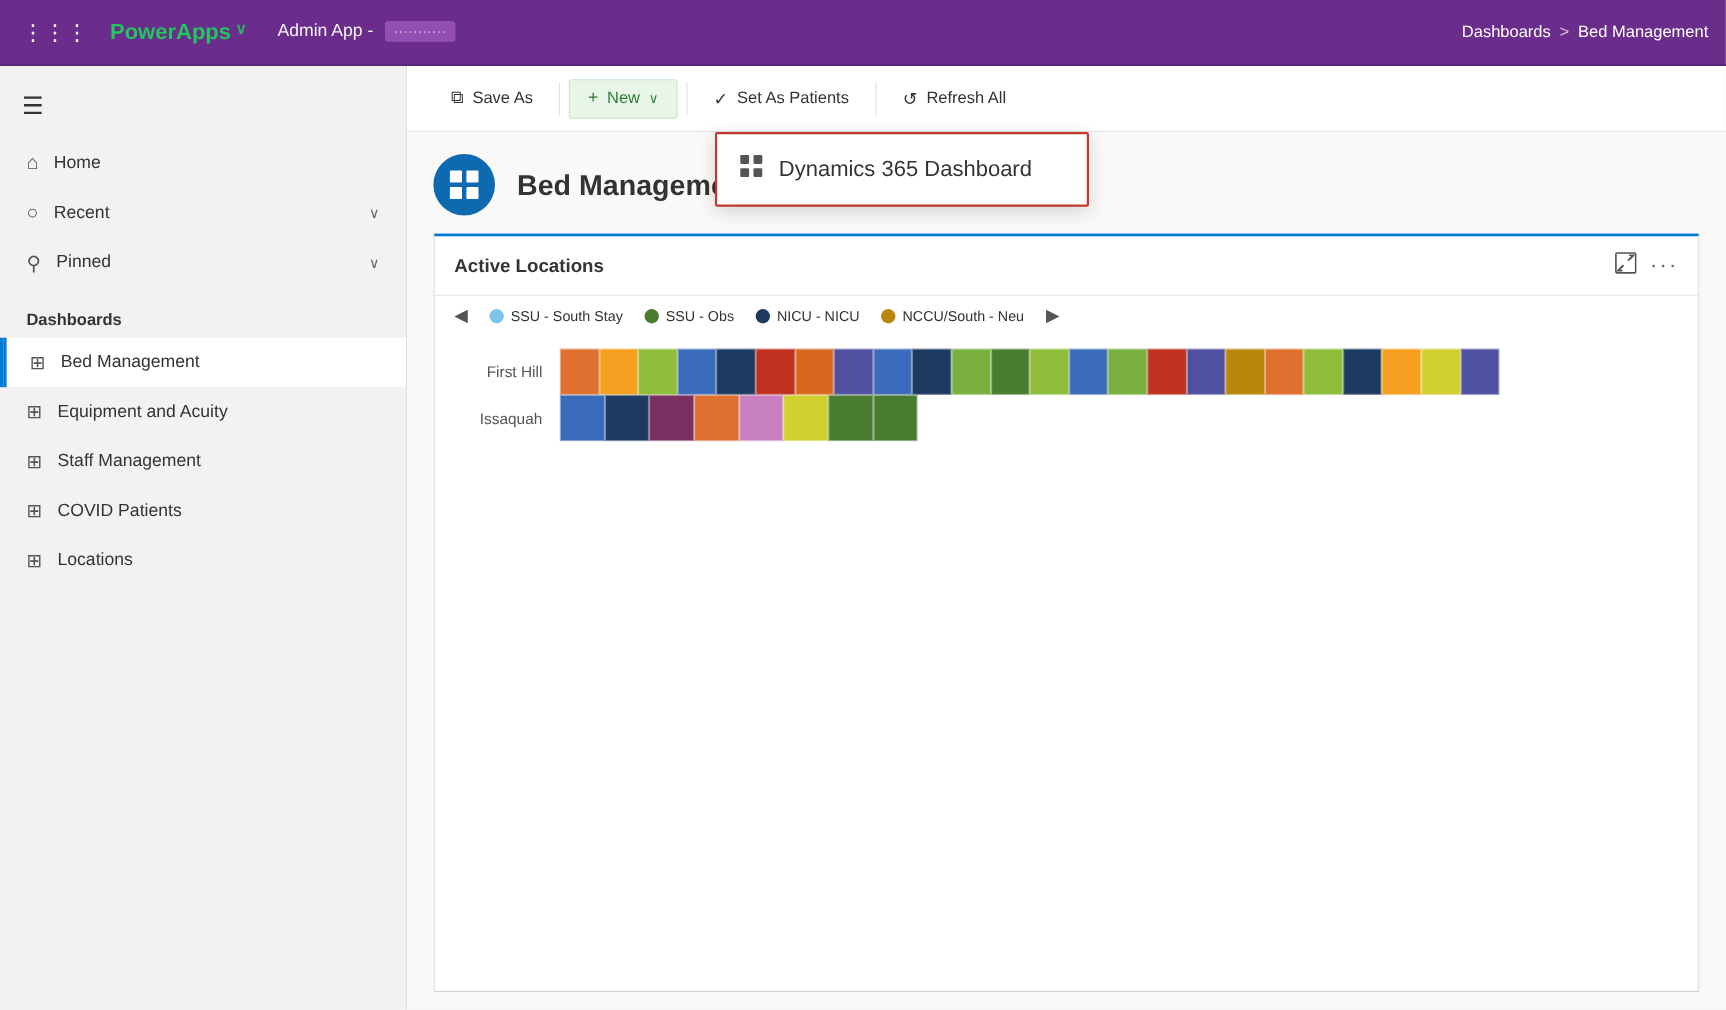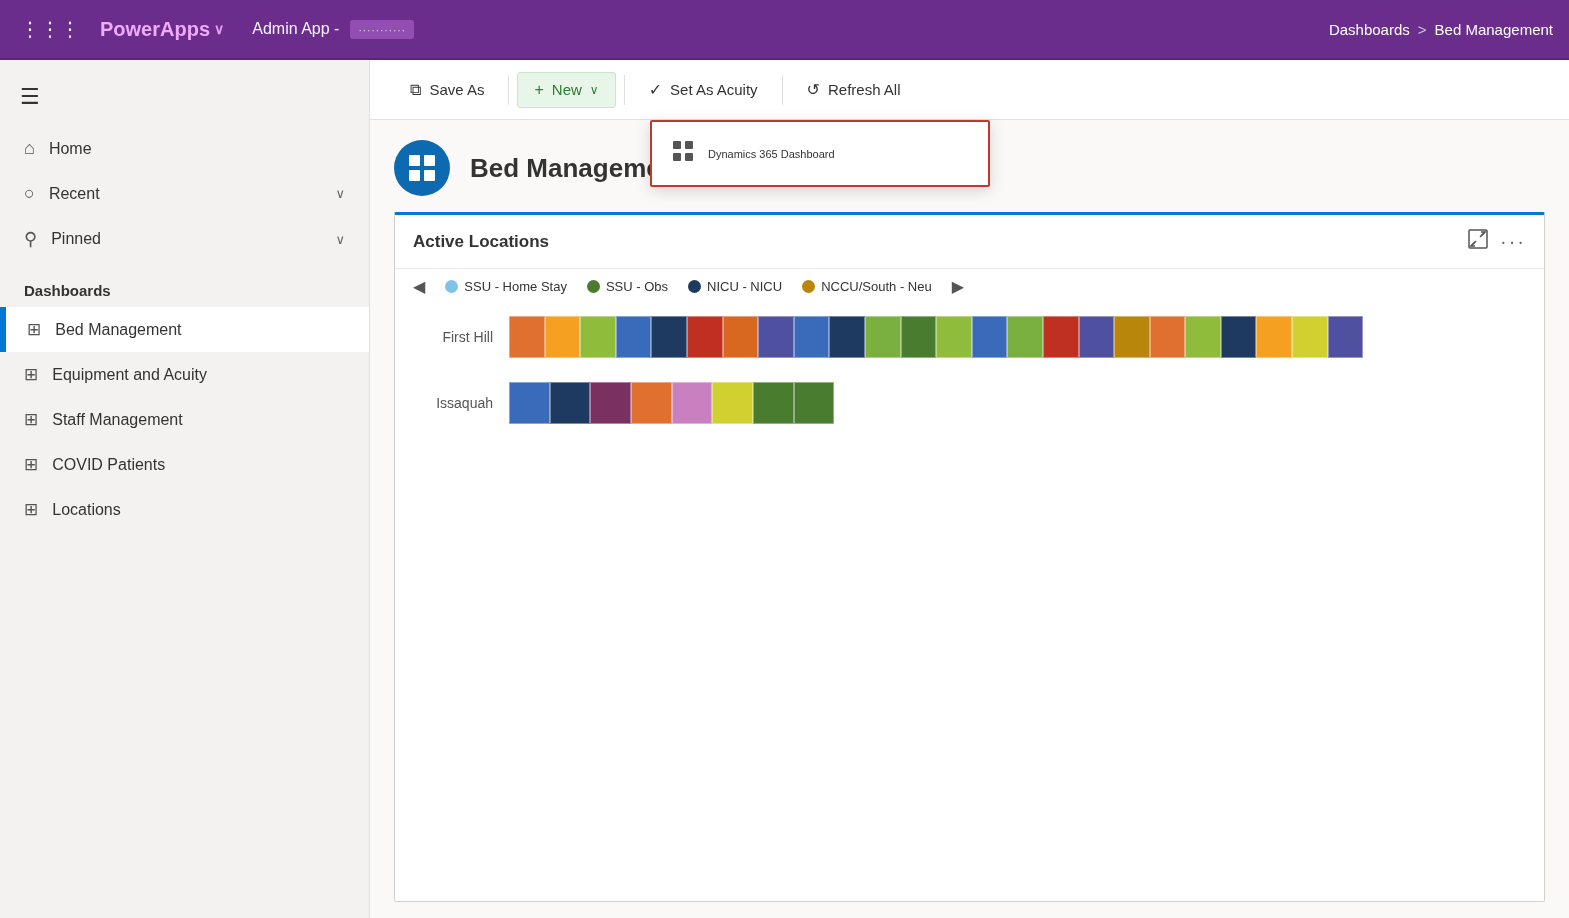--- a/index.html
+++ b/index.html
@@ -16,25 +16,24 @@
       border-bottom: 2px solid #5a2678;
     }
     .nav-grid-icon {
       color: white;
       font-size: 20px;
       cursor: pointer;
       padding: 4px;
       margin-right: 4px;
     }
     .nav-logo {
-      color: #f0abfc;
+      color: #22c55e;
       font-size: 20px;
       font-weight: 700;
       display: flex;
-      align-items: center;
       gap: 4px;
     }
     .nav-logo .chevron {
       font-size: 14px;
       opacity: 0.9;
     }
     .nav-app-name {
       color: white;
       font-size: 16px;
       margin-left: 16px;
@@ -168,21 +167,21 @@
       box-shadow: 0 4px 16px rgba(0,0,0,0.15);
       min-width: 340px;
       z-index: 100;
       border-radius: 2px;
     }
     .dropdown-item {
       display: flex;
       align-items: center;
       gap: 14px;
       padding: 18px 20px;
-      font-size: 11px;
+      font-size: 20px;
       color: #333;
       cursor: pointer;
     }
     .dropdown-item .d-icon { font-size: 20px; color: #555; }
 
     
     .dashboard-header {
       display: flex;
       align-items: center;
       gap: 20px;
@@ -266,21 +265,20 @@
       font-size: 16px;
       cursor: pointer;
     }
     .chart-area {
       padding: 8px 18px;
       position: relative;
     }
     .chart-row {
       display: flex;
       align-items: center;
-      margin-bottom: 24px;
       gap: 16px;
     }
     .chart-row-label {
       width: 80px;
       text-align: right;
       font-size: 14px;
       color: #555;
       flex-shrink: 0;
     }
     .chart-bars-container {
@@ -373,21 +371,21 @@
       </button>
       <div class="toolbar-separator"></div>
       <button class="toolbar-btn new-btn">
         <span class="btn-icon">+</span>
         <span>New</span>
         <span style="font-size:12px;">∨</span>
       </button>
       <div class="toolbar-separator"></div>
       <button class="toolbar-btn">
         <span class="btn-icon">✓</span>
-        <span>Set As Acuity</span>
+        <span>Set As Patients</span>
       </button>
       <div class="toolbar-separator"></div>
       <button class="toolbar-btn">
         <span class="btn-icon">↺</span>
         <span>Refresh All</span>
       </button>
 
       <div class="dropdown-menu">
         <div class="dropdown-item">
           <span class="d-icon">
@@ -428,21 +426,21 @@
               <line x1="17" y1="3" x2="12" y2="8" stroke="#555" stroke-width="1.5"></line>
             </svg>
           </span>
           <span style="font-size:20px;letter-spacing:2px;">···</span>
         </div>
       </div>
       <div class="chart-legend">
         <span class="legend-arrow">◀</span>
         <div class="legend-item">
           <div class="legend-dot" style="background:#7fc4e8;"></div>
-          <span>SSU - Home Stay</span>
+          <span>SSU - South Stay</span>
         </div>
         <div class="legend-item">
           <div class="legend-dot" style="background:#4a7c2f;"></div>
           <span>SSU - Obs</span>
         </div>
         <div class="legend-item">
           <div class="legend-dot" style="background:#1e3a5f;"></div>
           <span>NICU - NICU</span>
         </div>
         <div class="legend-item">

